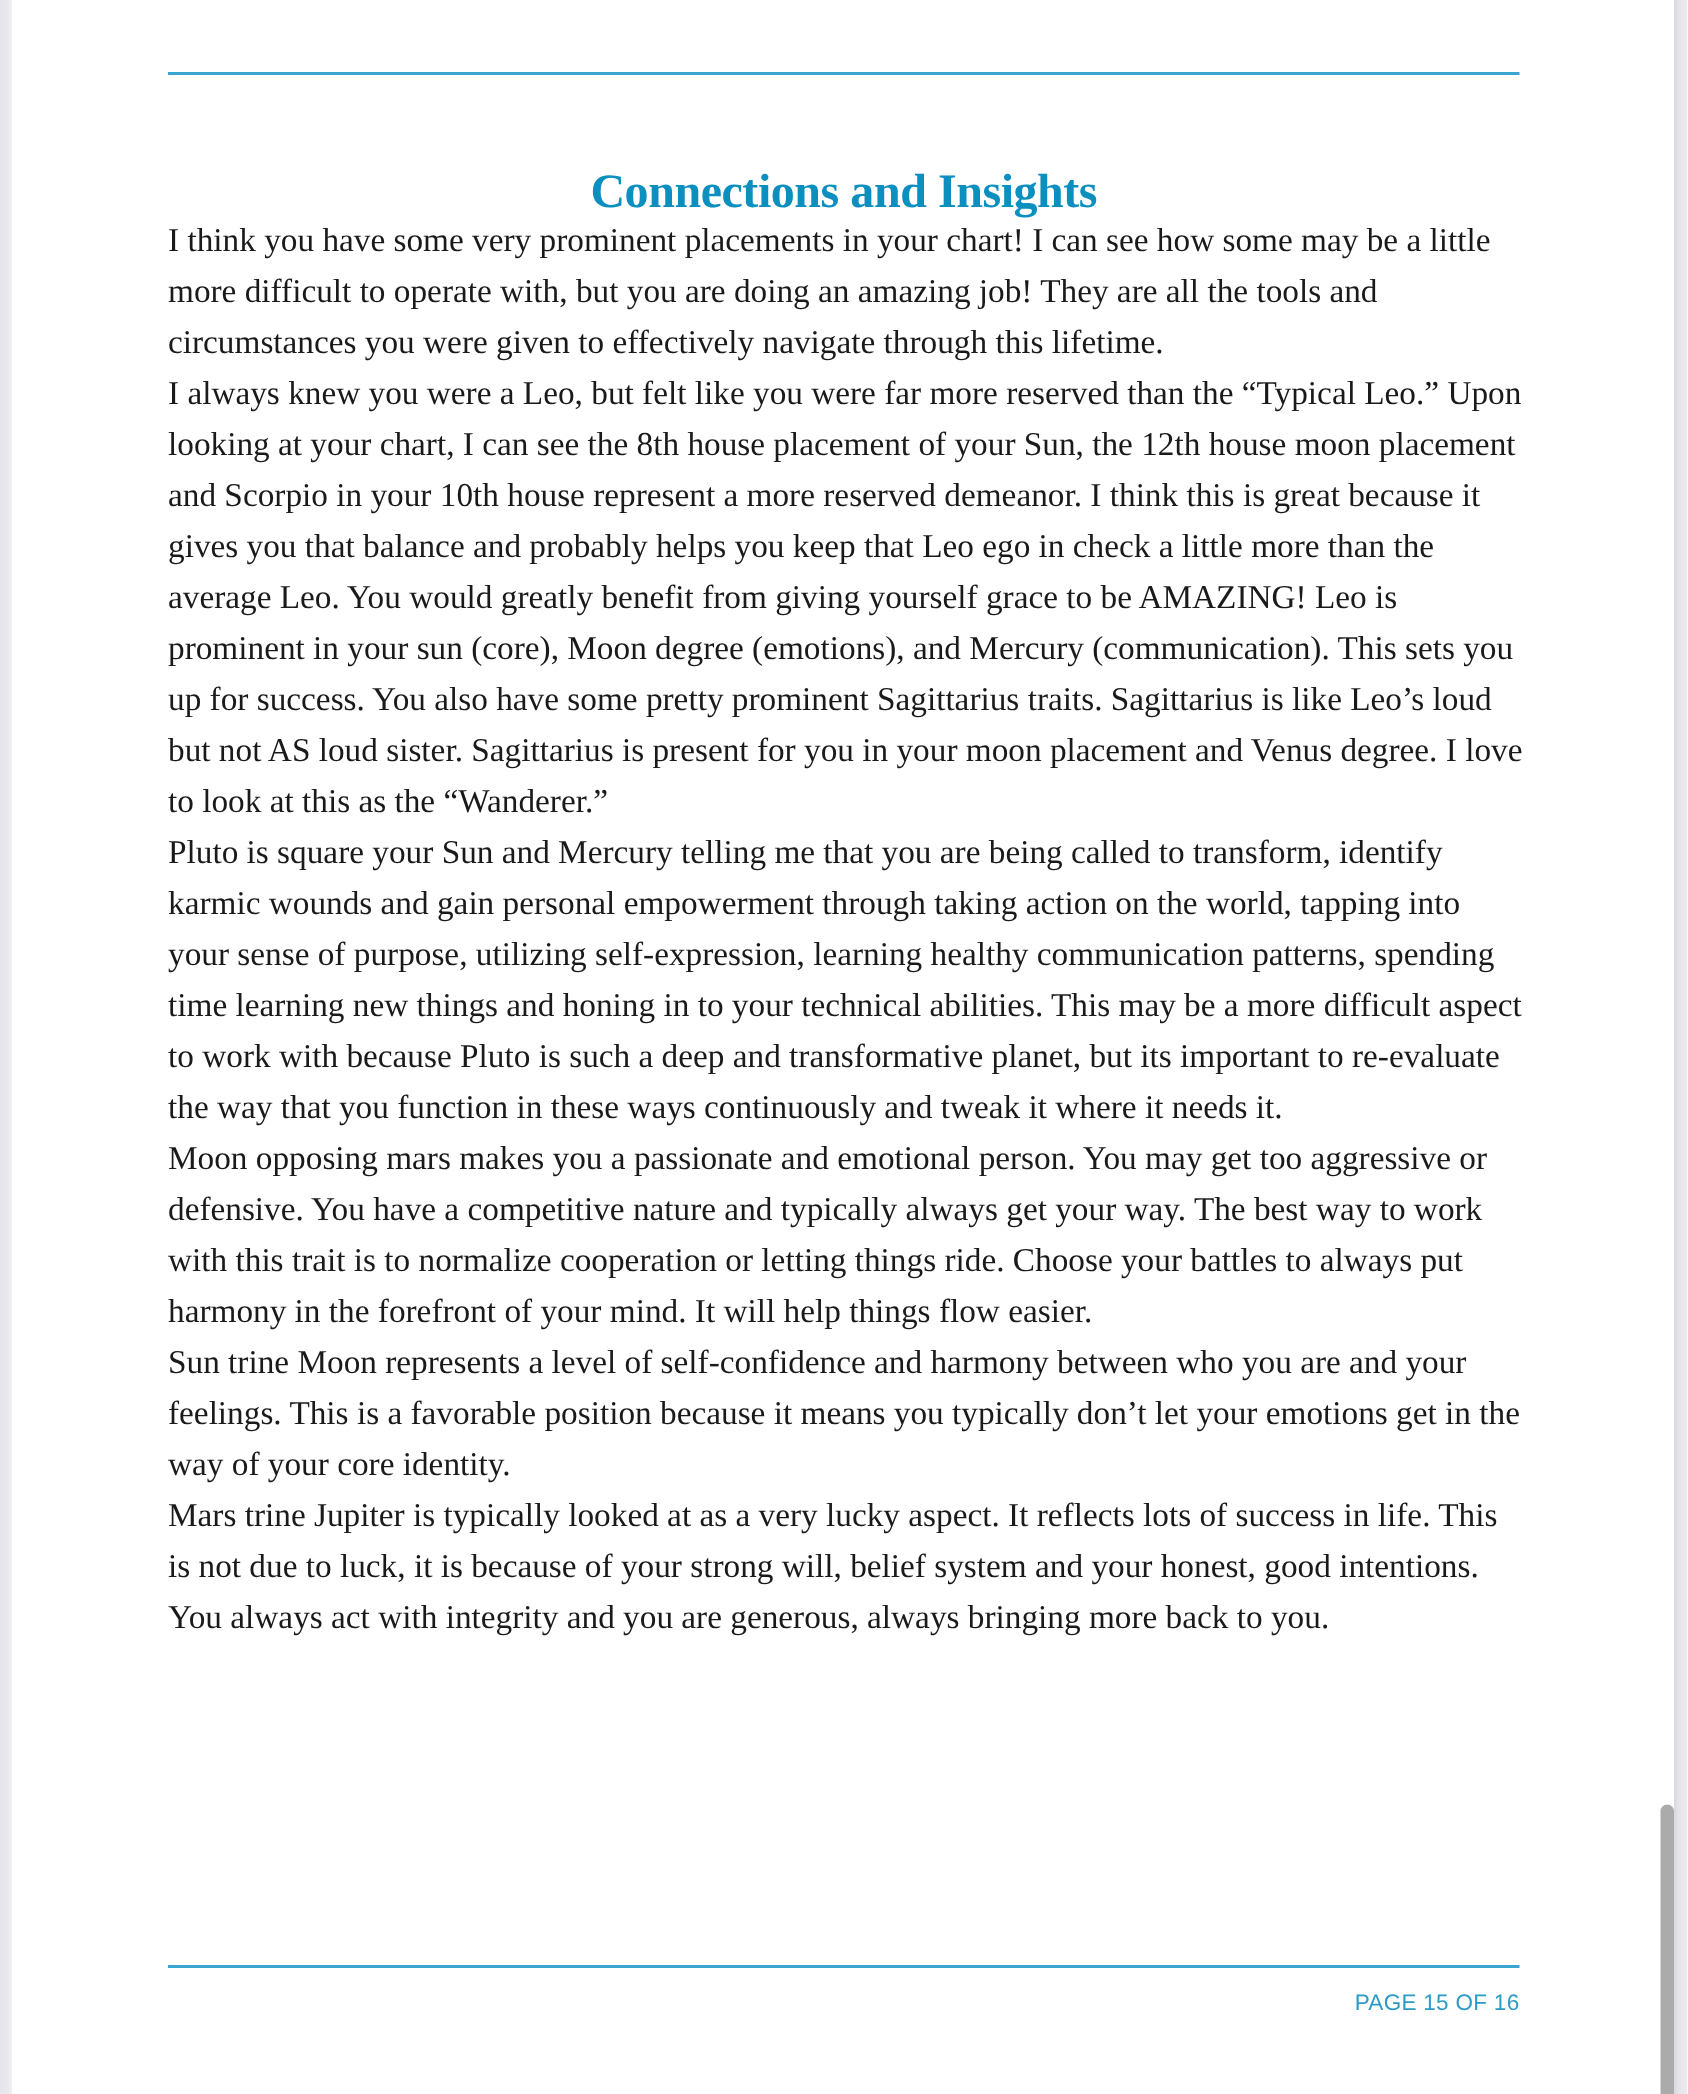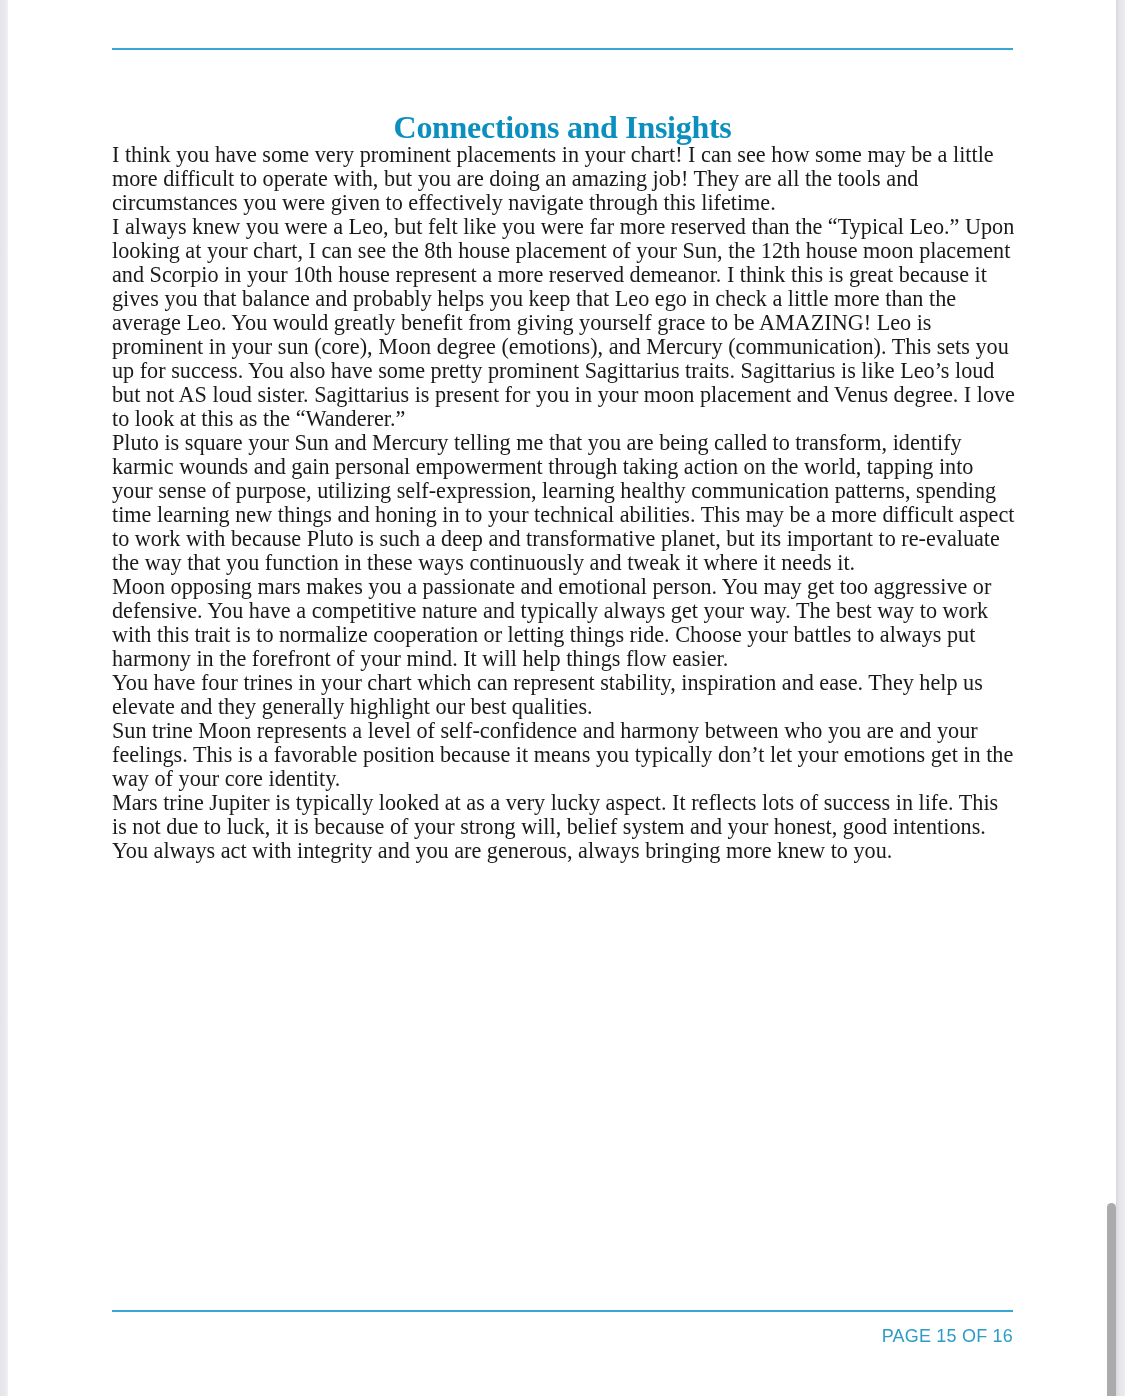--- a/index.html
+++ b/index.html
@@ -53,41 +53,41 @@
       color: #0b8fbf;
       letter-spacing: -0.3px;
     }
     .body-text {
       position: absolute;
       left: 112px;
       top: 143px;
       width: 905px;
       font-family: "Liberation Serif", serif;
       font-size: 22.2px;
-      line-height: 24px;
+      line-height: 34px;
       color: #1a1a1a;
     }
     .para {
       margin: 0;
       padding: 0;
     }
     .bottom-rule {
       position: absolute;
       left: 112px;
       top: 1310px;
       width: 901px;
       height: 2px;
       background: #3ba6d0;
     }
     .page-number {
       position: absolute;
       right: 112px;
       top: 1325px;
       font-family: "Liberation Sans", sans-serif;
-      font-size: 18px;
+      font-size: 15px;
       line-height: 22px;
       color: #2c9cc7;
       letter-spacing: 0.2px;
     }
     .scrollbar-track {
       position: absolute;
       left: 1104px;
       top: 0;
       width: 13px;
       height: 1396px;
@@ -111,23 +111,22 @@
 
 <div class="top-rule"></div>
 
 <h1 class="title">Connections and Insights</h1>
 
 <div class="body-text">
   <p class="para">I think you have some very prominent placements in your chart! I can see how some may be a little more difficult to operate with, but you are doing an amazing job! They are all the tools and circumstances you were given to effectively navigate through this lifetime.</p>
   <p class="para">I always knew you were a Leo, but felt like you were far more reserved than the “Typical Leo.” Upon looking at your chart, I can see the 8th house placement of your Sun, the 12th house moon placement and Scorpio in your 10th house represent a more reserved demeanor. I think this is great because it gives you that balance and probably helps you keep that Leo ego in check a little more than the average Leo. You would greatly benefit from giving yourself grace to be AMAZING! Leo is prominent in your sun (core), Moon degree (emotions), and Mercury (communication). This sets you up for success. You also have some pretty prominent Sagittarius traits. Sagittarius is like Leo’s loud but not AS loud sister. Sagittarius is present for you in your moon placement and Venus degree. I love to look at this as the “Wanderer.”</p>
   <p class="para">Pluto is square your Sun and Mercury telling me that you are being called to transform, identify karmic wounds and gain personal empowerment through taking action on the world, tapping into your sense of purpose, utilizing self-expression, learning healthy communication patterns, spending time learning new things and honing in to your technical abilities. This may be a more difficult aspect to work with because Pluto is such a deep and transformative planet, but its important to re-evaluate the way that you function in these ways continuously and tweak it where it needs it.</p>
   <p class="para">Moon opposing mars makes you a passionate and emotional person. You may get too aggressive or defensive. You have a competitive nature and typically always get your way. The best way to work with this trait is to normalize cooperation or letting things ride. Choose your battles to always put harmony in the forefront of your mind. It will help things flow easier.</p>
-  <p class="para">You have four trines in your chart which can represent stability, inspiration and ease. They help us elevate and they generally highlight our best qualities.</p>
   <p class="para">Sun trine Moon represents a level of self-confidence and harmony between who you are and your feelings. This is a favorable position because it means you typically don’t let your emotions get in the way of your core identity.</p>
-  <p class="para">Mars trine Jupiter is typically looked at as a very lucky aspect. It reflects lots of success in life. This is not due to luck, it is because of your strong will, belief system and your honest, good intentions. You always act with integrity and you are generous, always bringing more knew to you.</p>
+  <p class="para">Mars trine Jupiter is typically looked at as a very lucky aspect. It reflects lots of success in life. This is not due to luck, it is because of your strong will, belief system and your honest, good intentions. You always act with integrity and you are generous, always bringing more back to you.</p>
 </div>
 
 <div class="bottom-rule"></div>
 
 <div class="page-number">PAGE 15 OF 16</div>
 
 <div class="scrollbar-track">
   <div class="scrollbar-thumb"></div>
 </div>
 

